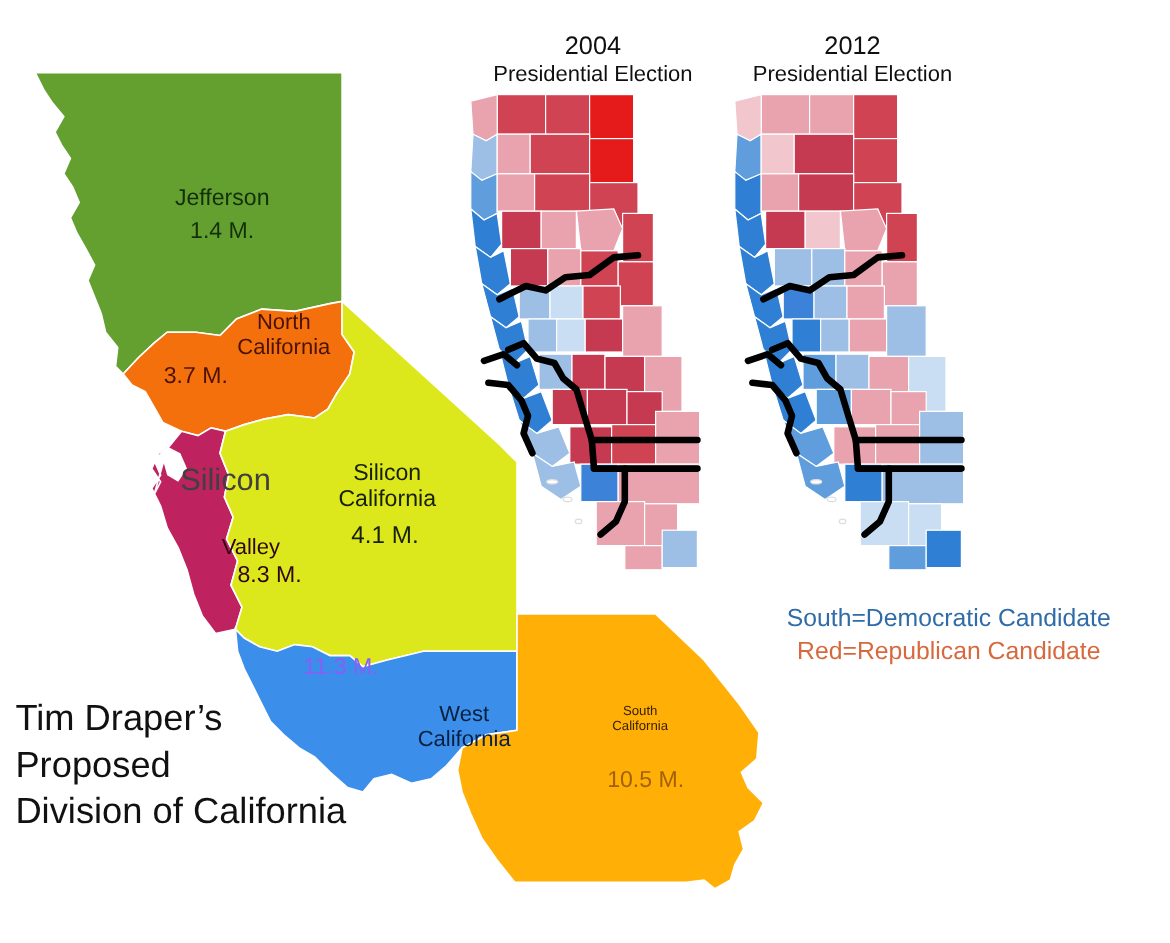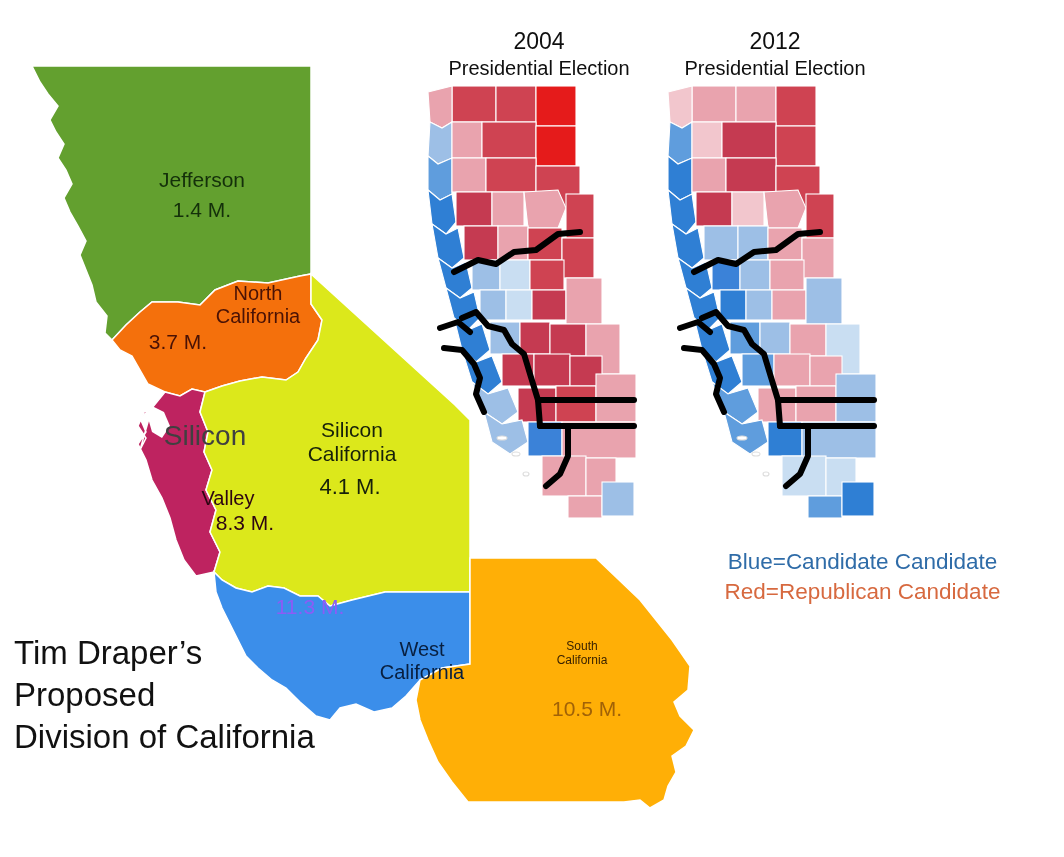--- a/index.html
+++ b/index.html
@@ -275,17 +275,17 @@
         <path d="M26,266 L44,268 L56,282 L62,296 L58,312 L66,330"></path>
         <path d="M22,246 L40,240 L52,250"></path>
         <path d="M120,318 L216,318"></path>
         <path d="M122,344 L150,344 L150,374 L142,392 L128,404"></path>
         <path d="M150,344 L216,344"></path>
       </g>
     </svg>
   </div>
 
   <div class="legend">
-    <div class="lg-blue">Blue=Candidate Candidate</div>
+    <div class="lg-blue">South=Democratic Candidate</div>
     <div class="lg-red">Red=Republican Candidate</div>
   </div>
 
 </div>
 
 </body></html>

